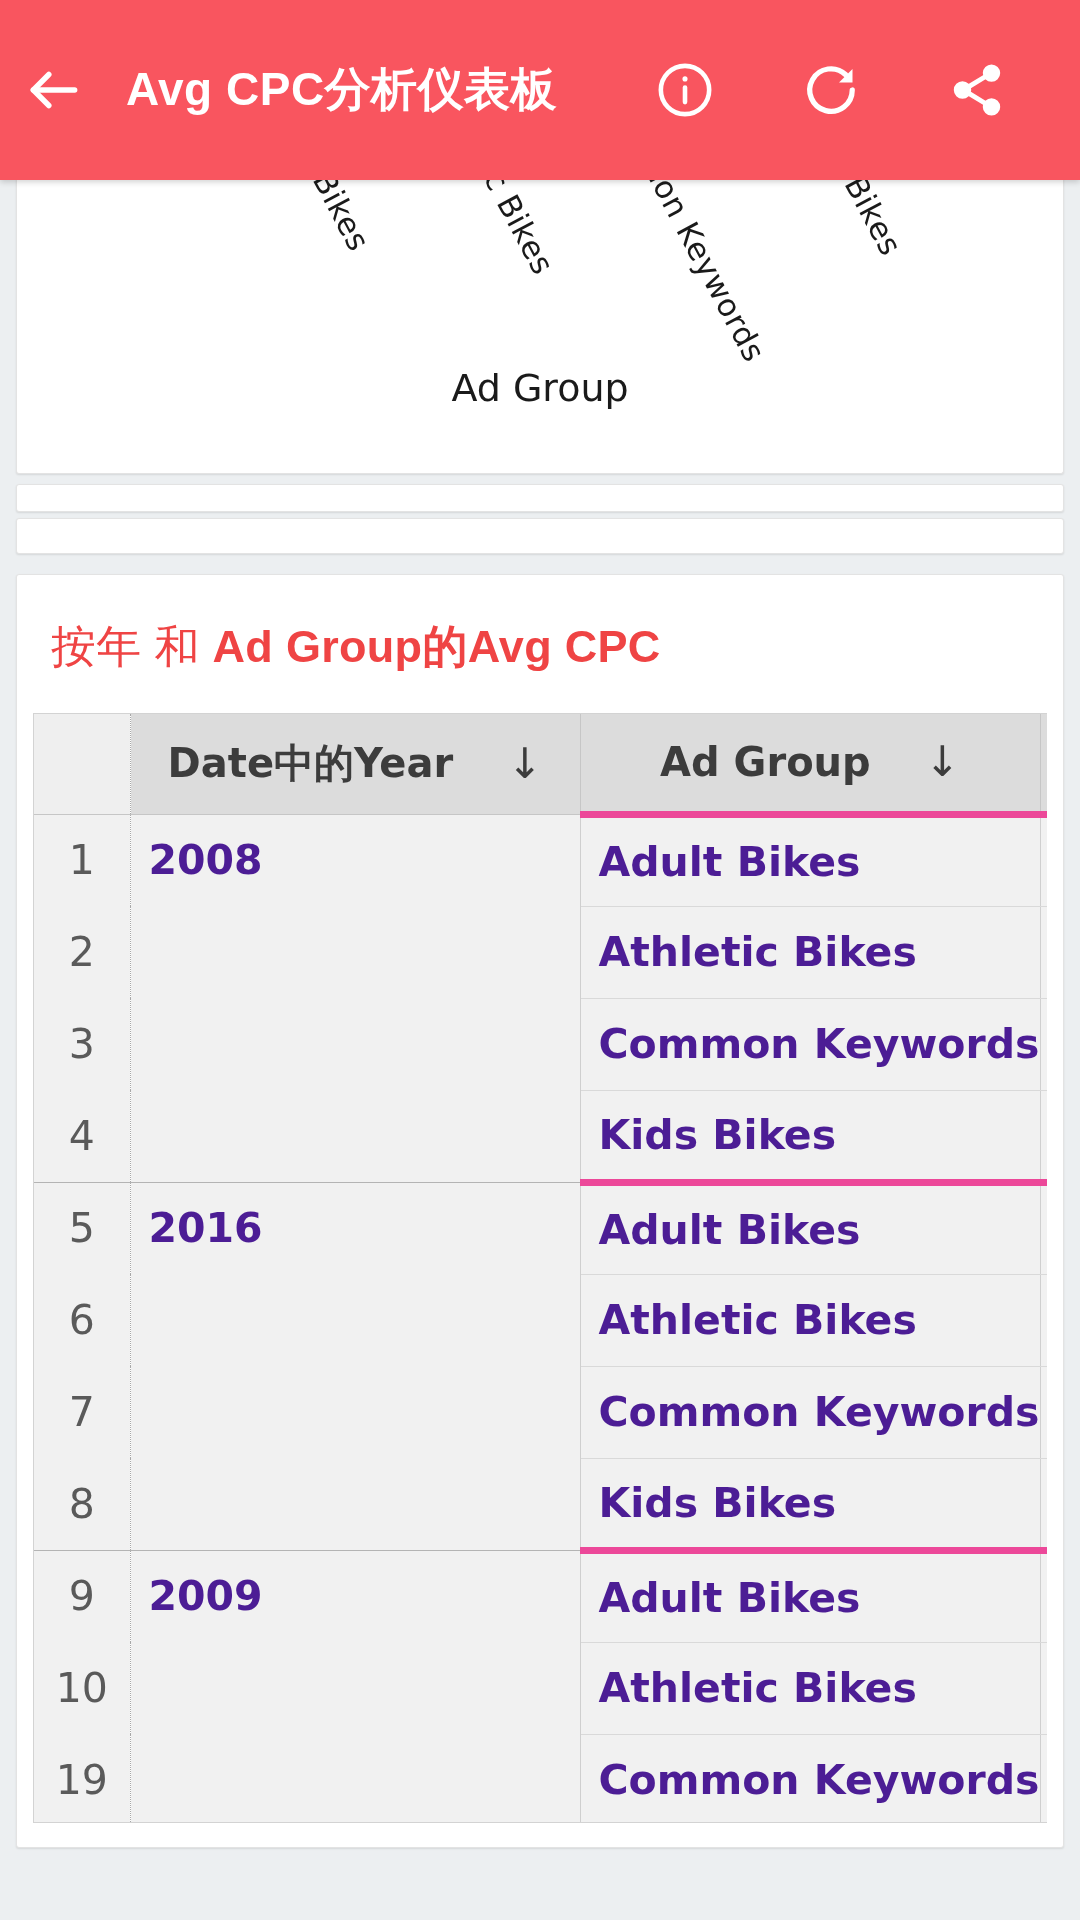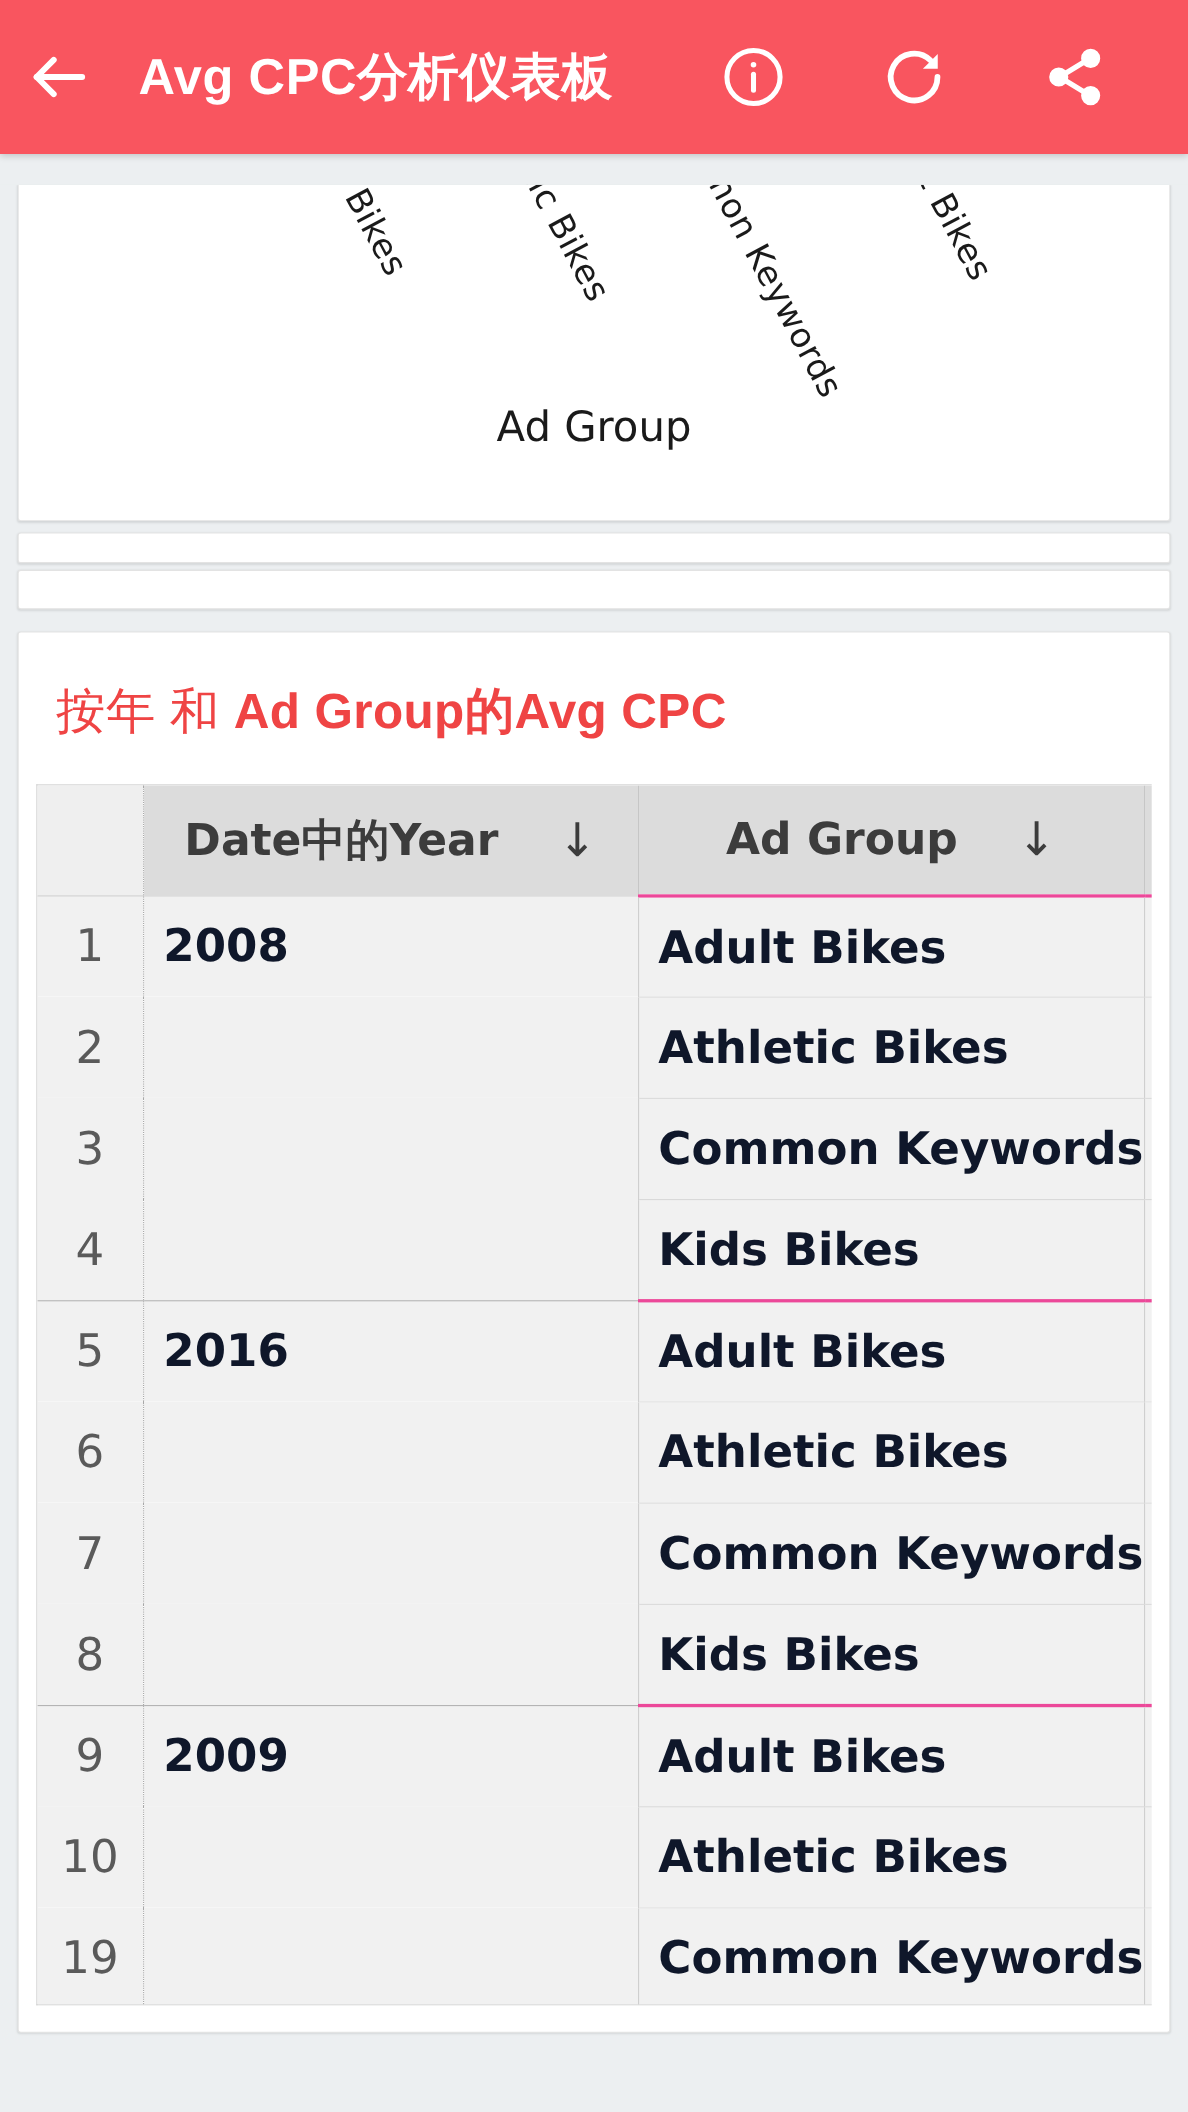--- a/index.html
+++ b/index.html
@@ -6,21 +6,21 @@
   html, body {
     width:1080px; height:1920px;
     background:#eceff1;
     font-family:"Liberation Sans", sans-serif;
     overflow:hidden;
   }
   #root { position:relative; width:1080px; height:1920px; background:#eceff1; }
 
   
   .appbar{
-    position:absolute; top:0; left:0; width:1080px; height:140px;
+    position:absolute; top:0; left:0; width:1080px; height:180px;
     background:#f9555f;
     display:flex; align-items:center;
     box-shadow:0 2px 6px rgba(0,0,0,0.18);
     z-index:20;
   }
   .appbar-btn{
     width:108px; height:108px;
     display:flex; align-items:center; justify-content:center;
     flex:0 0 auto;
   }
@@ -132,21 +132,21 @@
   }
   thead th.idxh{ background:#efefef; border-right:1px dotted #a8a8a8; }
   thead th.blankh{ background:#dcdcdc; }
   .th-inner{ display:flex; align-items:center; justify-content:center; gap:54px; }
   .sort-arrow{ font-size:42px; font-weight:400; line-height:1; }
 
   tbody td{
     background:#f1f1f1;
     height:92px;
     font-size:41px;
-    color:#0f172a;
+    color:#4c1d95;
     font-weight:700;
     border-bottom:1px solid #d9d9d9;
     border-right:1px solid #cfcfcf;
     padding:0 18px;
     vertical-align:middle;
     white-space:nowrap;
     overflow:hidden;
   }
   tbody td.idx{
     background:#f1f1f1;
@@ -158,21 +158,21 @@
     padding:0;
   }
   tbody td.year{
     background:#f1f1f1;
     border-bottom:none;
     border-right:1px solid #cfcfcf;
   }
   tbody tr.grp-start td.year,
   tbody tr.grp-start td.idx{ border-top:1px solid #b4b4b4; }
   tbody tr.grp-start td.ag,
-  tbody tr.grp-start td.pad{ border-top:3px solid #ec4899; }
+  tbody tr.grp-start td.pad{ border-top:7px solid #ec4899; }
   tbody td.pad{ border-right:none; }
 </style>
 </head>
 <body>
 
 <div id="root">
 
   <div class="appbar">
     <div class="appbar-btn icon">
       <svg width="62" height="62" viewBox="0 0 24 24" fill="none" stroke="#ffffff" stroke-width="2.1" stroke-linecap="round" stroke-linejoin="round">

